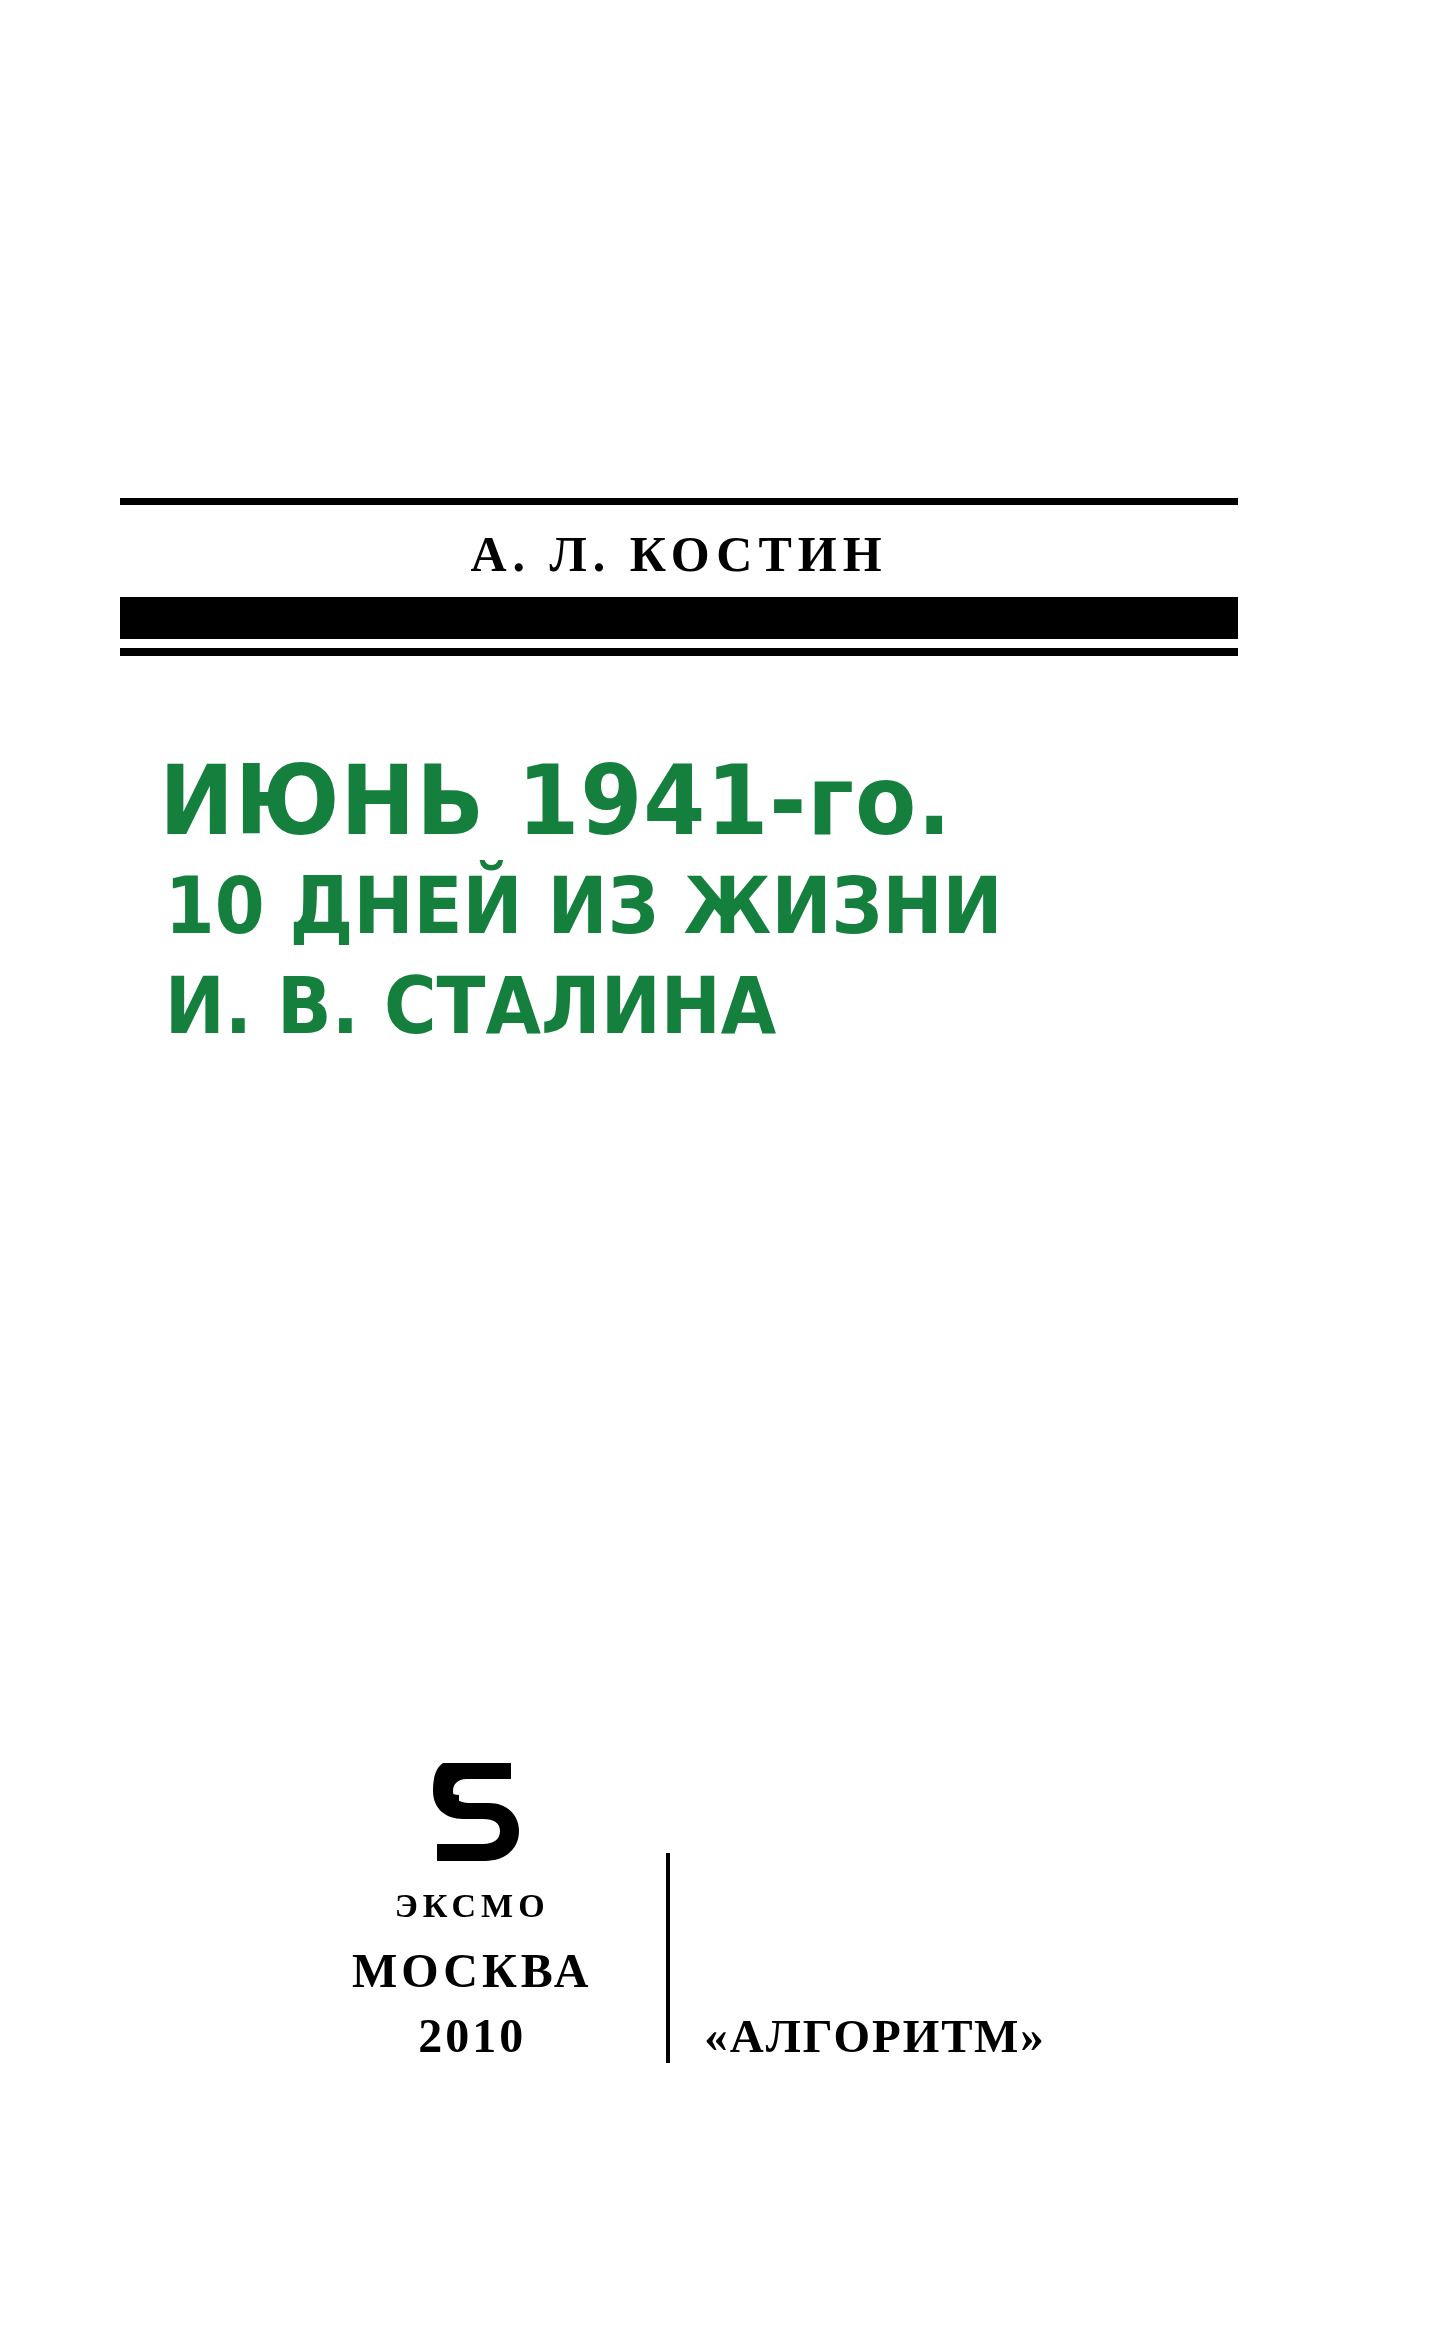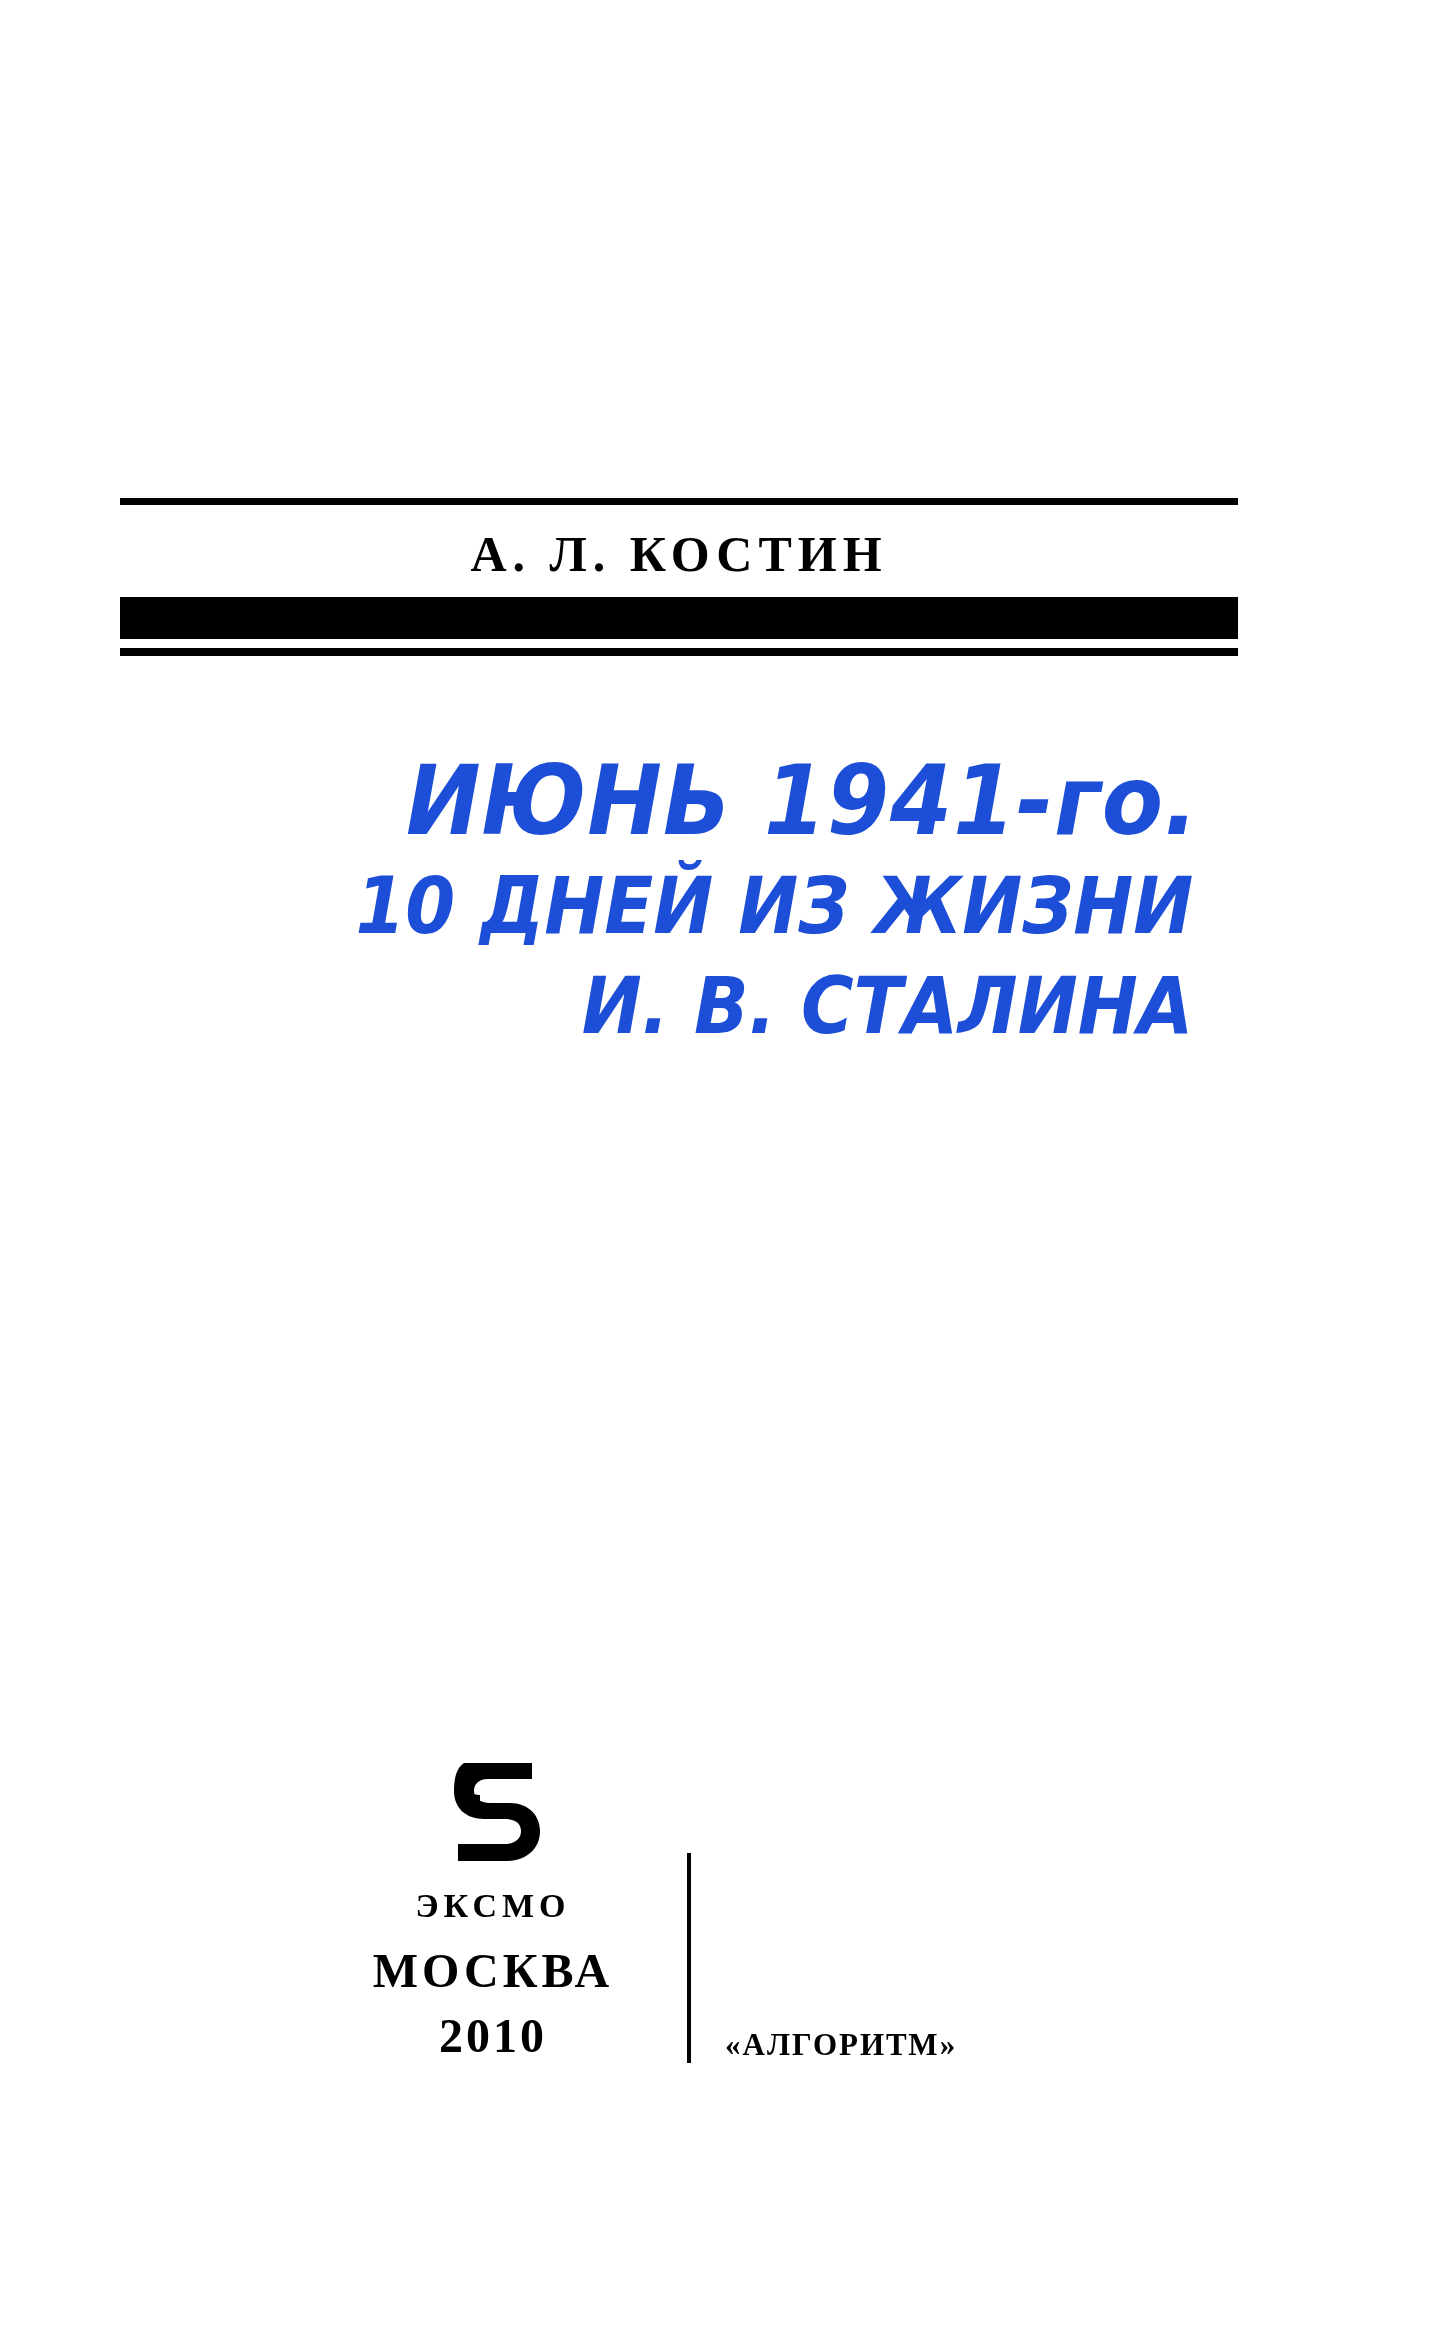--- a/index.html
+++ b/index.html
@@ -60,25 +60,24 @@
     height: 8px;
     background: #000;
   }
 
   
   .title-block {
     position: absolute;
     left: 120px;
     top: 750px;
     width: 1118px;
-    text-align: right;
+    text-align: left;
     font-family: "DejaVu Sans", sans-serif;
     font-weight: 700;
-    color: #1d4ed8;
-    font-style: italic;
+    color: #15803d;
   }
   .title-line1 {
     font-size: 96px;
     line-height: 1.08;
     letter-spacing: 1px;
     transform: scaleX(0.93);
     transform-origin: center;
     white-space: nowrap;
   }
   .title-line2 {
@@ -148,21 +147,21 @@
     background: #000;
     height: 210px;
     margin: 45px 34px 0 34px;
   }
   .imprint-right {
     min-width: 300px;
     padding-top: 192px;
   }
   .copublisher {
     font-family: "Liberation Serif", serif;
-    font-size: 31px;
+    font-size: 47px;
     font-weight: 700;
     letter-spacing: 2px;
     white-space: nowrap;
   }
 </style>
 </head>
 <body>
 
 <div class="page">
 

